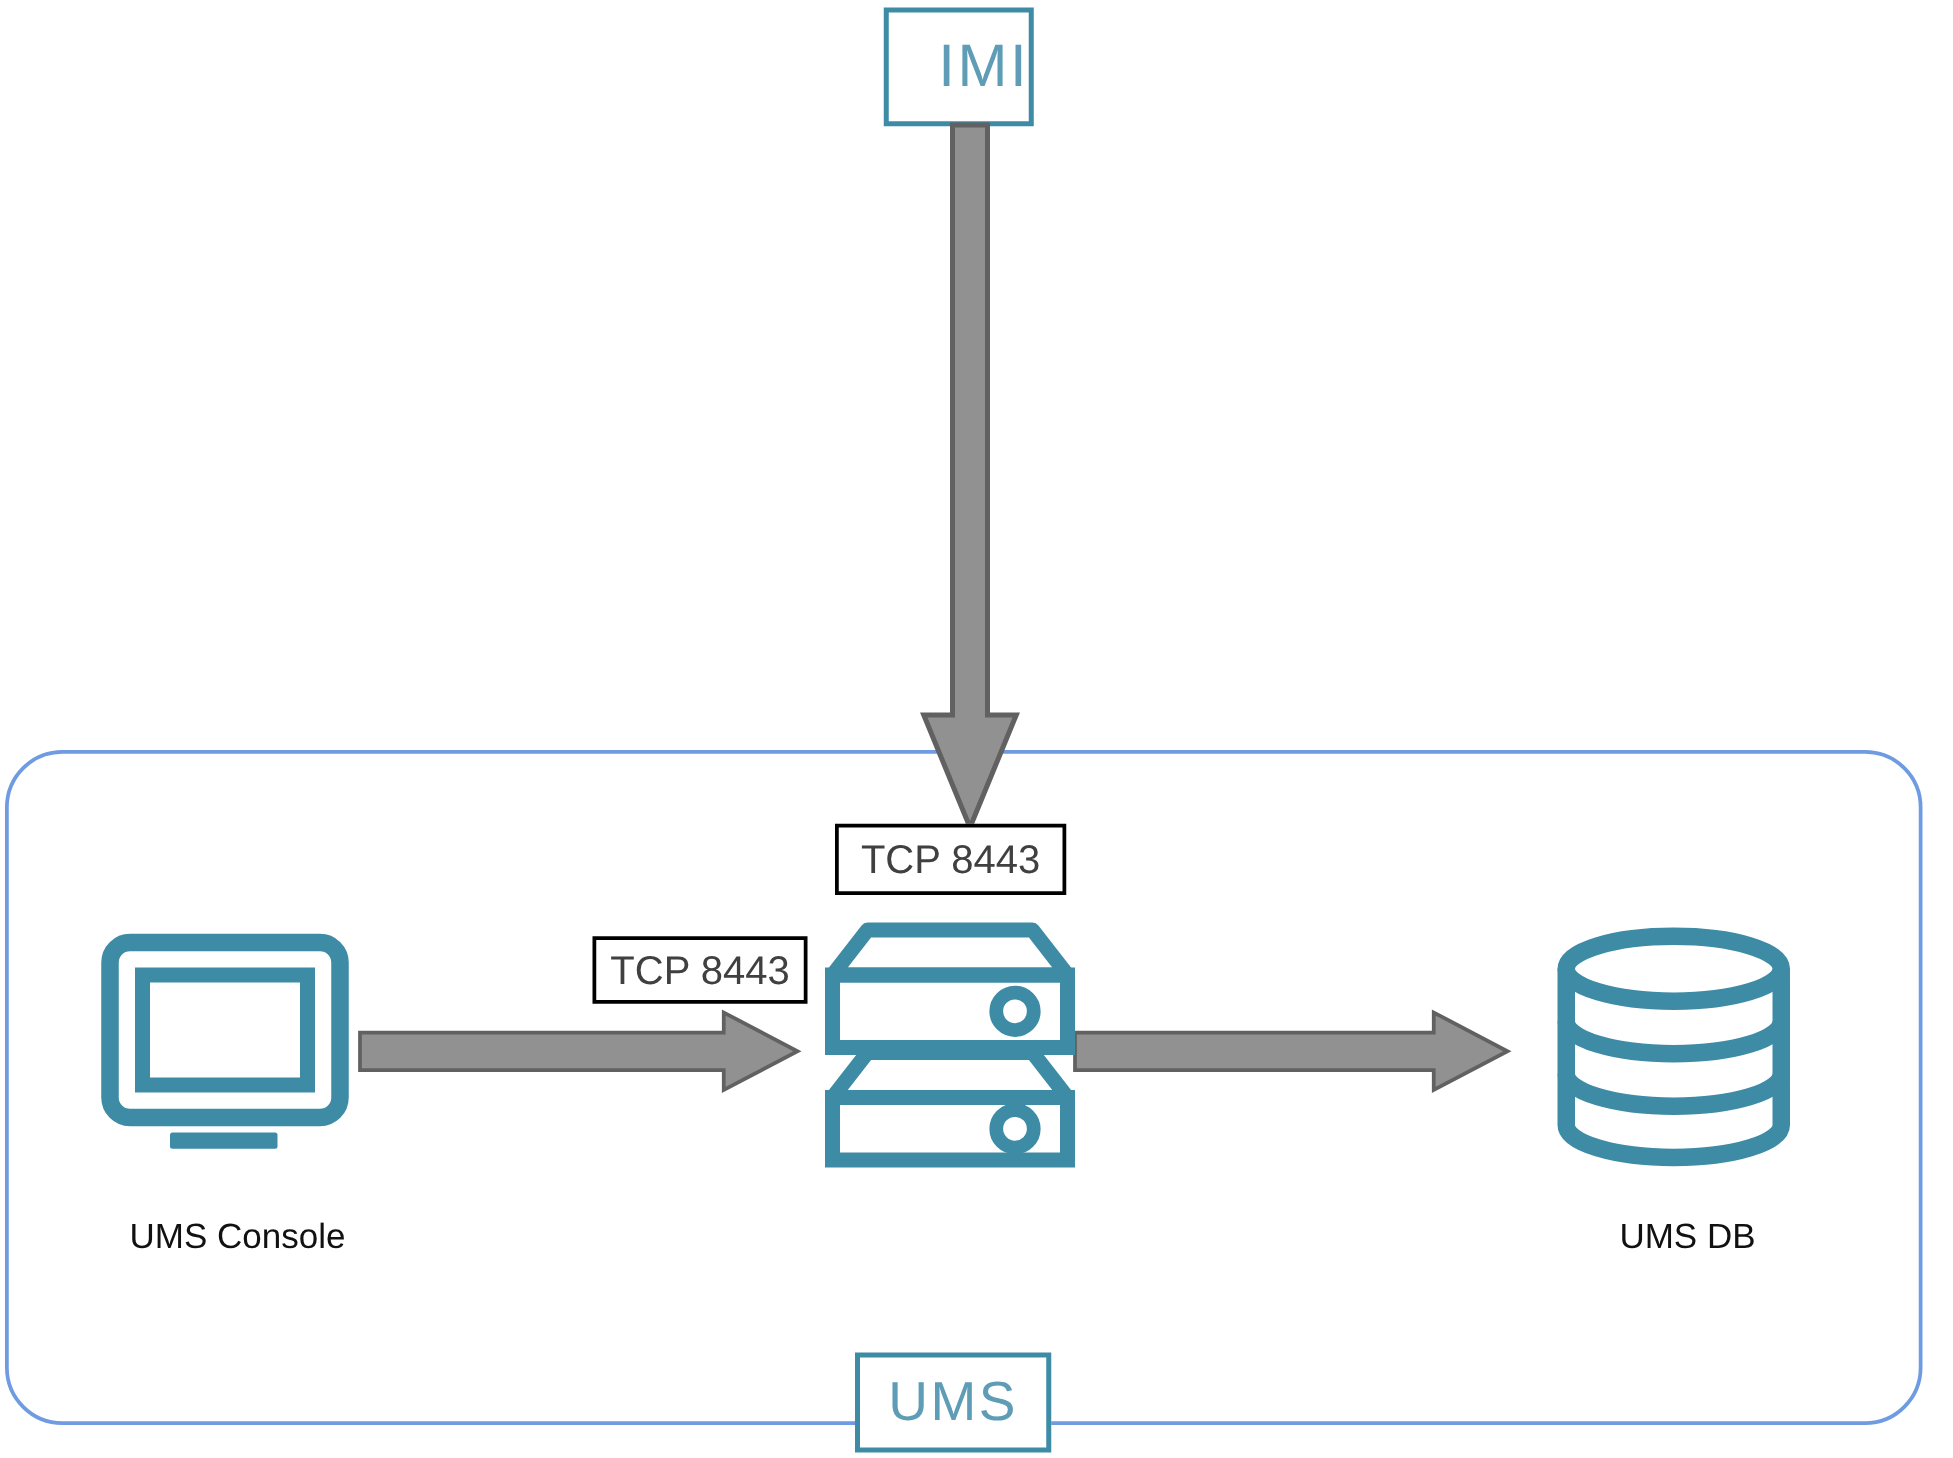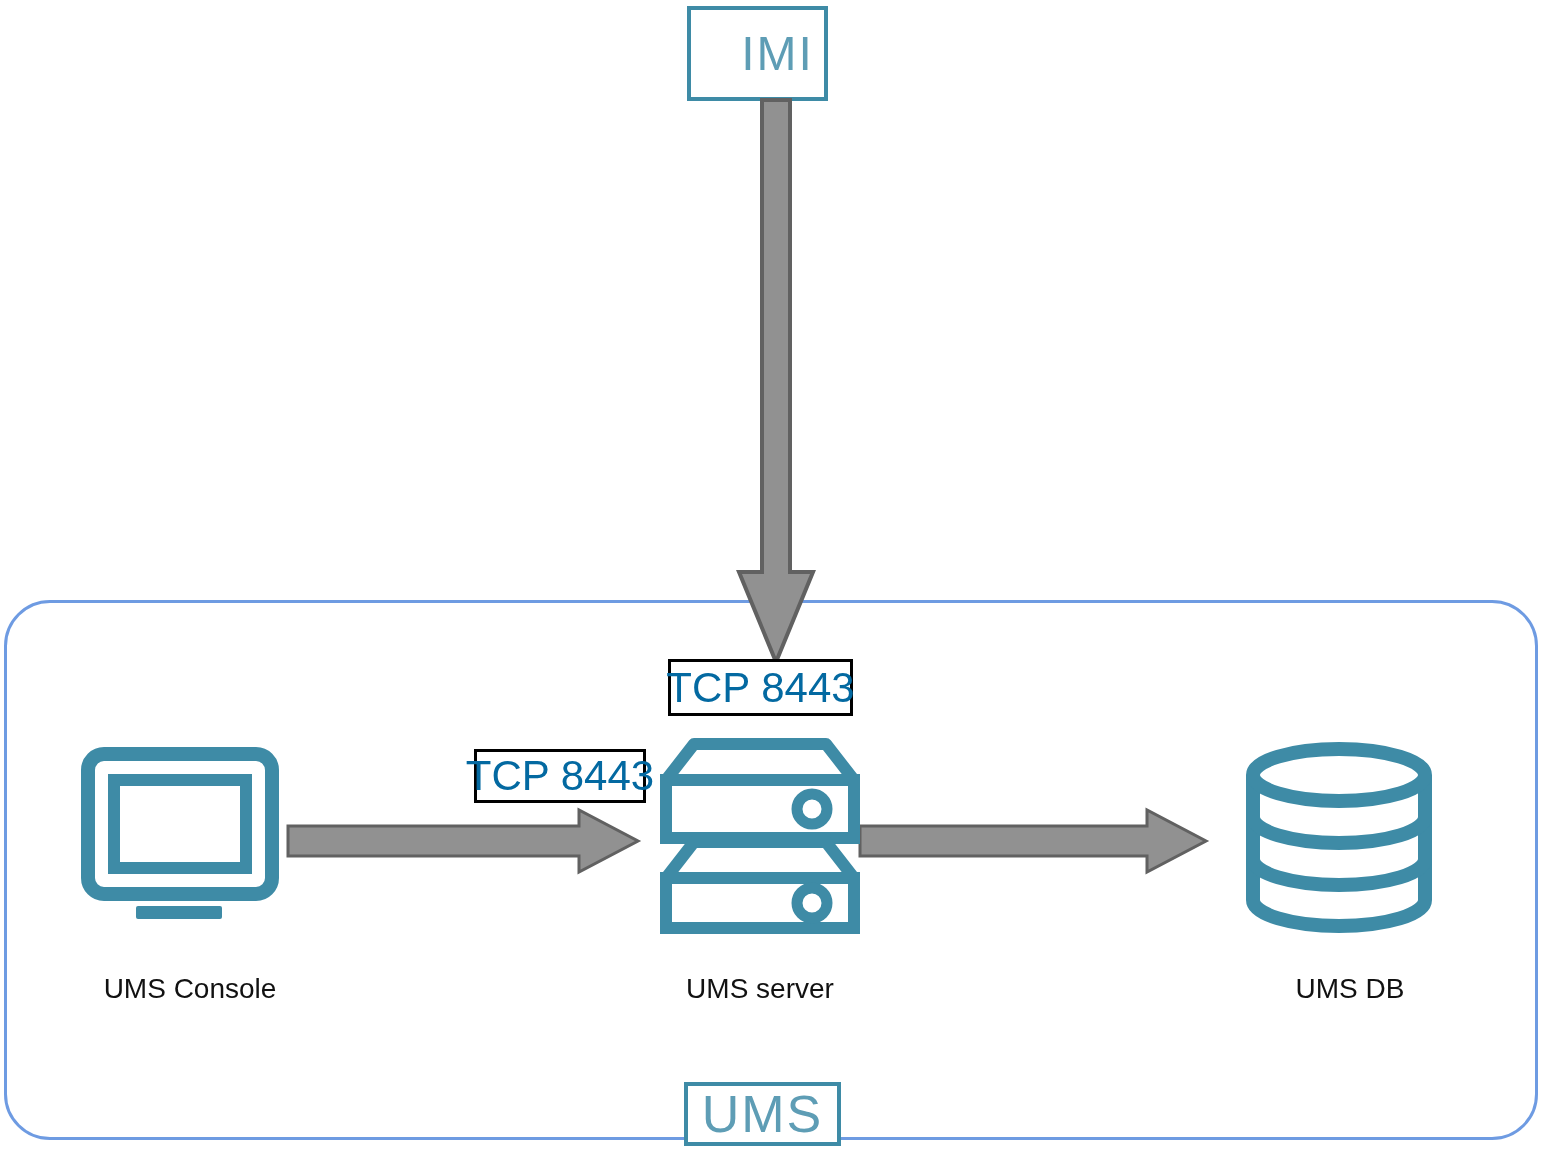--- a/index.html
+++ b/index.html
@@ -36,45 +36,45 @@
     box-sizing: border-box;
     border: 4px solid #3E8BA6;
     background: #ffffff;
     display: flex;
     align-items: center;
     justify-content: center;
     color: #5E9DB5;
     letter-spacing: 2px;
   }
   #imi-box {
-    left: 687px;
+    left: 707px;
     top: 6px;
-    width: 141px;
+    width: 120px;
     height: 95px;
     font-size: 48px;
     padding-left: 40px;
   }
   #ums-box {
     left: 684px;
     top: 1082px;
     width: 157px;
-    height: 64px;
-    font-size: 52px;
+    height: 80px;
+    font-size: 44px;
   }
 
   
   .port-box {
     box-sizing: border-box;
     border: 3px solid #000000;
     background: #ffffff;
     display: flex;
     align-items: center;
     justify-content: center;
-    color: #0369a1;
-    font-size: 42px;
+    color: #404040;
+    font-size: 32px;
     white-space: nowrap;
     text-align: right;
   }
   #port-top { left: 668px; top: 659px; width: 185px; height: 57px; }
   #port-left { left: 474px; top: 749px; width: 172px; height: 54px; }
   #port-right { left: 976px; top: 749px; width: 228px; height: 54px; }
 
   
   .caption {
     color: #111111;
@@ -170,16 +170,15 @@
       <ellipse cx="96" cy="30" rx="86" ry="26" fill="none" stroke="#3E8BA6" stroke-width="14"></ellipse>
 
       <path d="M10,72 A86,26 0 0 0 182,72" fill="none" stroke="#3E8BA6" stroke-width="14"></path>
       <path d="M10,114 A86,26 0 0 0 182,114" fill="none" stroke="#3E8BA6" stroke-width="14"></path>
 
       <path d="M10,155 A86,26 0 0 0 182,155" fill="none" stroke="#3E8BA6" stroke-width="14"></path>
     </svg>
   </div>
 
   <div class="abs caption" id="cap-console">UMS Console</div>
-  <div class="abs caption" id="cap-server">UMS server</div>
   <div class="abs caption" id="cap-db">UMS DB</div>
 
 </div>
 
 </body></html>

